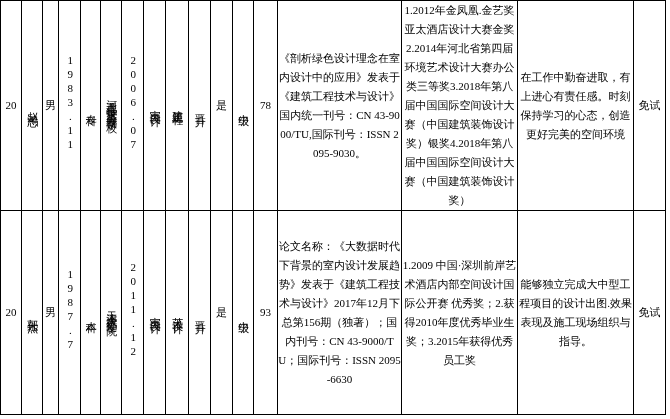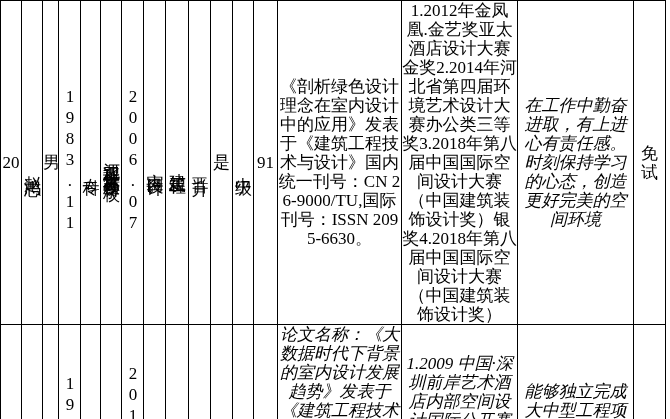--- a/index.html
+++ b/index.html
@@ -13,21 +13,21 @@
   table.grid {
     border-collapse: collapse;
     table-layout: fixed;
     width: 665px;
     margin: 0;
   }
   table.grid td {
     border: 1px solid #000000;
     vertical-align: middle;
     text-align: center;
-    font-size: 17px;
+    font-size: 11px;
     line-height: 19px;
     overflow: hidden;
     padding: 0;
   }
   tr.r1 { height: 209px; }
   tr.r2 { height: 204px; }
   
   .v {
     display: inline-block;
     writing-mode: vertical-rl;
@@ -36,21 +36,21 @@
     line-height: 1.05;
     white-space: nowrap;
   }
   
   td.txt {
     padding: 1px 2px;
     word-break: break-all;
     line-height: 19px;
   }
   td.txt-left { text-align: left; }
-  td.txt-center { text-align: center; font-style: italic; }
+  td.txt-center { text-align: center; }
 </style>
 </head>
 <body>
 
 <div class="sheet">
   <table class="grid">
     <colgroup>
       <col style="width:21px">
         <col style="width:21px">
         <col style="width:16px">
@@ -77,22 +77,22 @@
       <td>男</td>
       <td><span class="v">1983.11</span></td>
       <td><span class="v">专科</span></td>
       <td><span class="v">河北工程技术高等专科学校</span></td>
       <td><span class="v">2006.07</span></td>
       <td><span class="v">室内设计</span></td>
       <td><span class="v">建筑工程</span></td>
       <td><span class="v">晋升</span></td>
       <td>是</td>
       <td><span class="v">中级</span></td>
-      <td>91</td>
-      <td class="txt txt-left">《剖析绿色设计理念在室内设计中的应用》发表于《建筑工程技术与设计》国内统一刊号：CN 26-9000/TU,国际刊号：ISSN 2095-6630。</td>
+      <td>78</td>
+      <td class="txt txt-left">《剖析绿色设计理念在室内设计中的应用》发表于《建筑工程技术与设计》国内统一刊号：CN 43-9000/TU,国际刊号：ISSN 2095-9030。</td>
       <td class="txt txt-left">1.2012年金凤凰.金艺奖亚太酒店设计大赛金奖2.2014年河北省第四届环境艺术设计大赛办公类三等奖3.2018年第八届中国国际空间设计大赛（中国建筑装饰设计奖）银奖4.2018年第八届中国国际空间设计大赛（中国建筑装饰设计奖）</td>
       <td class="txt txt-center">在工作中勤奋进取，有上进心有责任感。时刻保持学习的心态，创造更好完美的空间环境</td>
       <td>免试</td>
     </tr>
 
     <tr class="r2">
       <td>20</td>
       <td><span class="v">郭仕杰</span></td>
       <td>男</td>
       <td><span class="v">1987.7</span></td>

